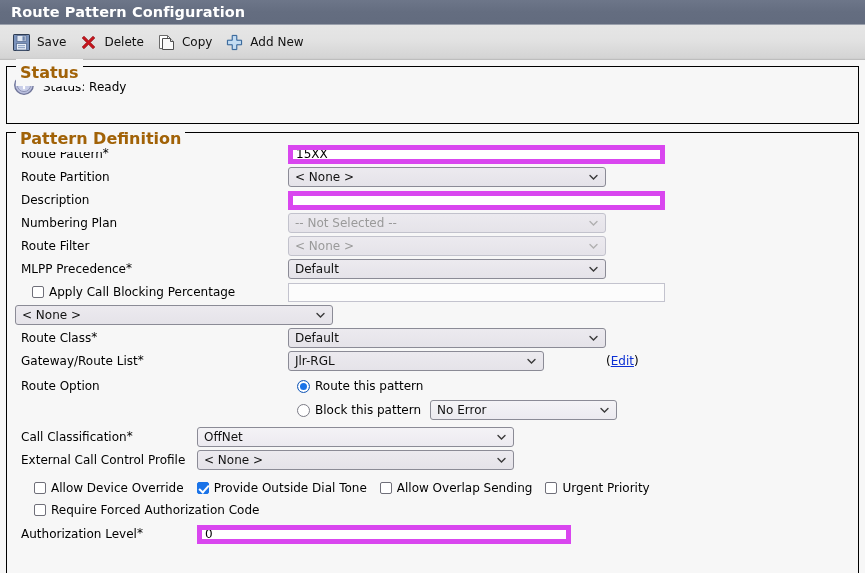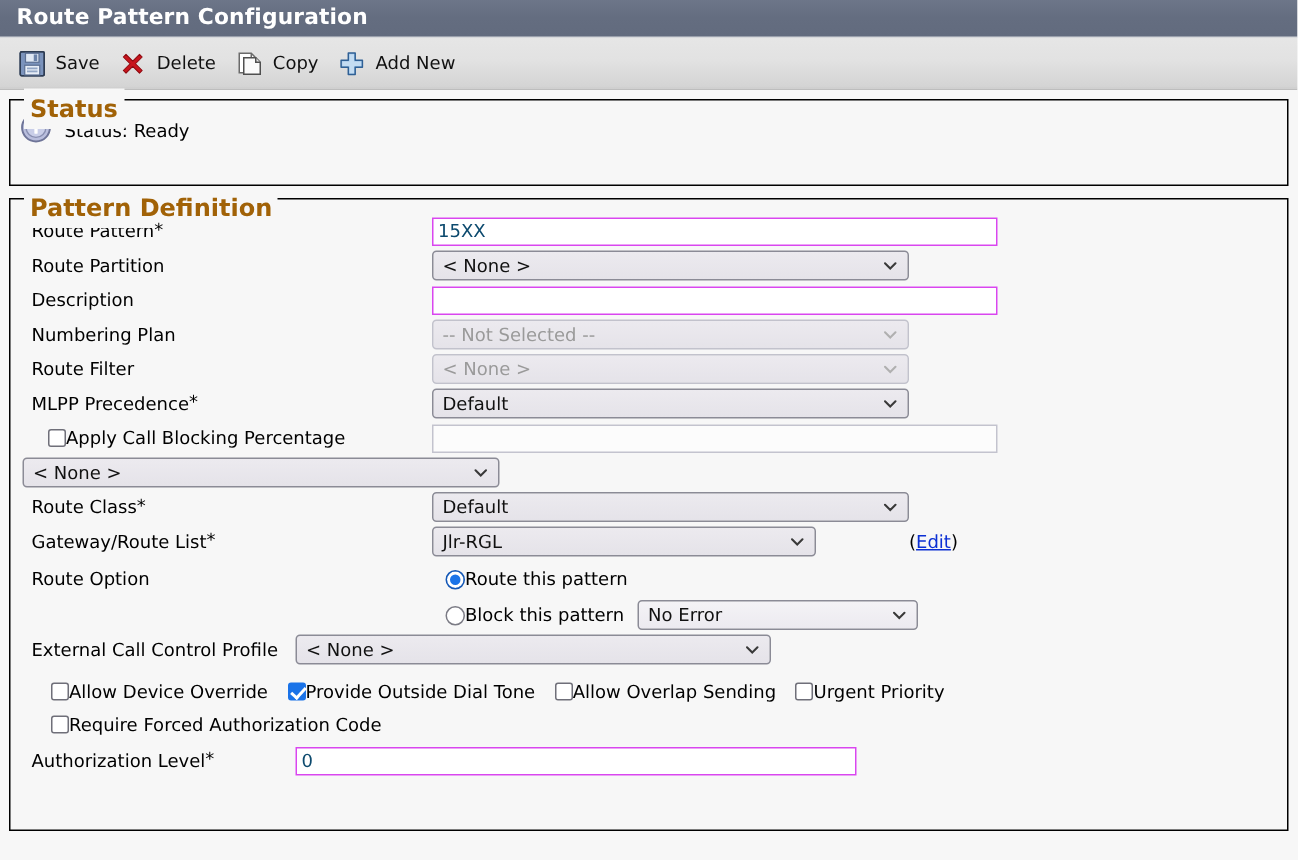--- a/index.html
+++ b/index.html
@@ -88,23 +88,23 @@
     font-size: 12px;
     line-height: 15px;
   }
   .req { color: #000; font-size: 12px; vertical-align: top; position: relative; top: -1px; }
 
   input[type=text] {
     font-family: "DejaVu Sans", "Liberation Sans", sans-serif;
     font-size: 12px;
     height: 19px;
     padding: 1px 3px;
-    border: 1px solid #d946ef;
+    border: 5px solid #d946ef;
     background: #ffffff;
-    color: #0c4a6e;
+    color: #000000;
     outline: none;
   }
   input[type=text].disabled {
     border: 1px solid #c3c3ce;
     background: #fcfcfc;
     color: #9a9a9a;
   }
 
   .sel {
     position: relative;
@@ -173,21 +173,21 @@
     content: "";
     position: absolute;
     left: 2.5px; top: 2.5px;
     width: 6px; height: 6px;
     border-radius: 50%;
     background: #1a73e8;
   }
   .rb.checked { box-shadow: inset 0 0 0 2px #fff, inset 0 0 0 6px #1a73e8; border-color:#1457b5; }
   .rb.checked::after { background: transparent; }
 
-  .cbgroup { display: flex; align-items: center; }
+  .cbgroup { display: flex; align-items: center; gap: 5px; }
   .cbgroup .cblabel { font-size: 12px; }
 
   .editlink {
     font-size: 12px;
     color: #000;
     margin-left: 62px;
     white-space: nowrap;
   }
   .editlink a { color: #0b2fd4; text-decoration: underline; cursor: pointer; }
 
@@ -399,20 +399,33 @@
       <div class="sel white" style="width:187px; margin-left:9px">
         <span>No Error</span>
         <span class="caret">
           <svg width="9" height="9" viewBox="0 0 9 9">
               <path d="M1 3 L4.5 6.5 L8 3" fill="none" stroke="#3a3a3a" stroke-width="1.4" stroke-linecap="round"></path>
             </svg>
         </span>
       </div>
     </div>
 
+    <div class="frow" style="margin-top:5px">
+      <span class="flabel" style="width:182px;flex:0 0 182px">
+        <span>Call Classification</span><span class="req">*</span>
+      </span>
+      <div class="sel white" style="width:317px">
+        <span>OffNet</span>
+        <span class="caret">
+          <svg width="9" height="9" viewBox="0 0 9 9">
+              <path d="M1 3 L4.5 6.5 L8 3" fill="none" stroke="#3a3a3a" stroke-width="1.4" stroke-linecap="round"></path>
+            </svg>
+        </span>
+      </div>
+    </div>
 
     <div class="frow">
       <span class="flabel" style="width:182px;flex:0 0 182px">External Call Control Profile</span>
       <div class="sel" style="width:317px">
         <span>&lt; None &gt;</span>
         <span class="caret">
           <svg width="9" height="9" viewBox="0 0 9 9">
               <path d="M1 3 L4.5 6.5 L8 3" fill="none" stroke="#3a3a3a" stroke-width="1.4" stroke-linecap="round"></path>
             </svg>
         </span>

